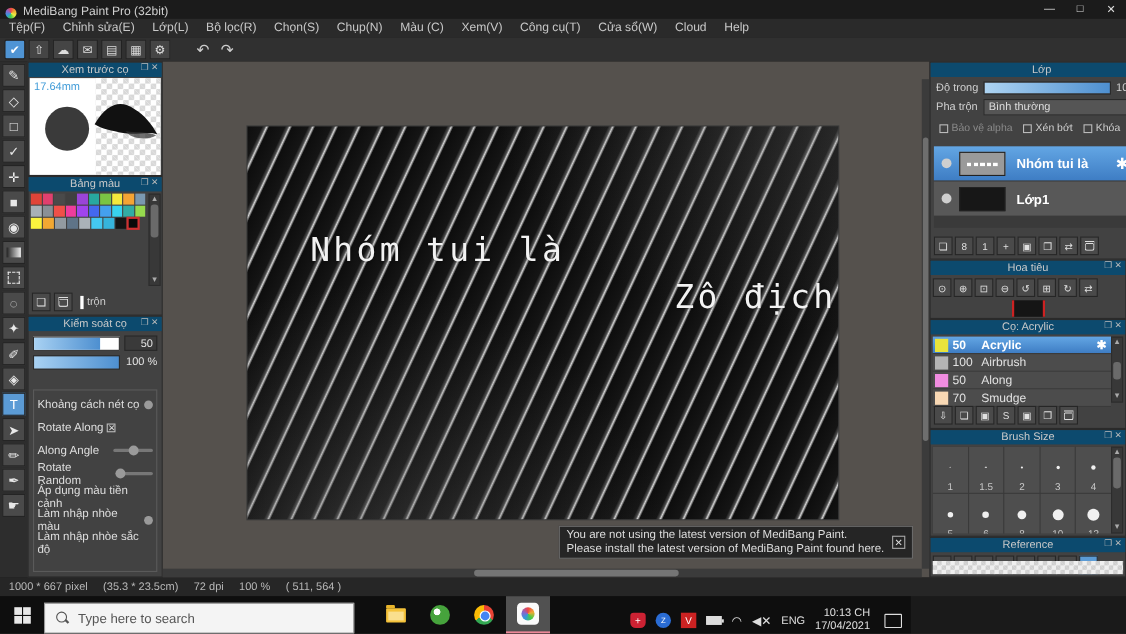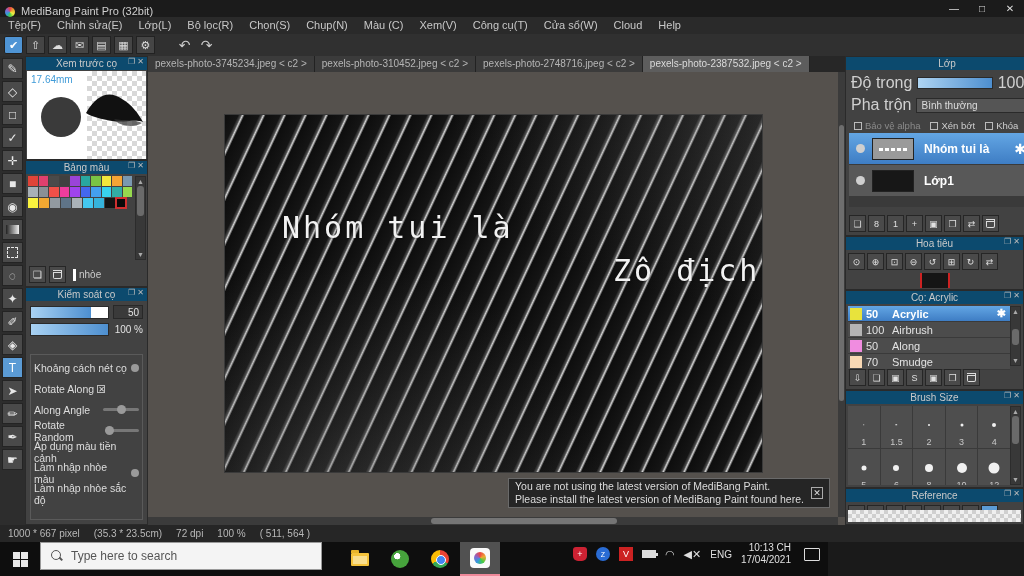--- a/index.html
+++ b/index.html
@@ -107,21 +107,21 @@
     display:flex; align-items:center; padding:0 6px; }
   #notice-text { line-height:13px; }
   #notice-close { margin-left:auto; width:12px; height:12px; border:1px solid #aaa;
     color:#ddd; font-size:9px; line-height:11px; text-align:center; }
   #c-vscroll { position:absolute; right:0; top:16px; width:7px; bottom:8px; background:#3b3b3b; }
   #c-vthumb { position:absolute; left:1px; top:12%; width:5px; height:62%; background:#6e6e6e; border-radius:3px; }
   #c-hscroll { position:absolute; left:0; bottom:0; height:8px; right:7px; background:#3b3b3b; }
   #c-hthumb { position:absolute; left:41%; top:1px; width:27%; height:6px; background:#757575; border-radius:3px; }
 
   
-  .rlabel { color:#d0d0d0; font-size:16px; }
+  .rlabel { color:#d0d0d0; font-size:10px; }
   #lp-opacity-row, #lp-blend-row { display:flex; align-items:center; gap:5px; margin:4px 5px 0 5px; }
   #lp-op-track { flex:1; height:12px; background:linear-gradient(90deg,#aed4f2,#4d8fd0);
     border:1px solid #2a2a2a; }
   #lp-blend-box { flex:1; height:15px; background:#555; border:1px solid #2a2a2a; color:#ddd;
     font-size:10px; line-height:14px; padding:0 4px; position:relative; }
   #lp-blend-box:after { content:"▾"; position:absolute; right:3px; top:0; font-size:8px; color:#bbb; }
   #lp-checks { display:flex; gap:10px; margin:6px 6px 4px 8px; }
   .lp-chk { display:flex; gap:3px; align-items:center; font-size:9.5px; color:#cfcfcf; }
   .lp-chk.dim { color:#8a8a8a; }
   .chkbox { width:8px; height:8px; border:1px solid #bbb; }
@@ -171,21 +171,21 @@
       linear-gradient(45deg,#cfcfcf 25%,transparent 25%,transparent 75%,#cfcfcf 75%),
       linear-gradient(45deg,#cfcfcf 25%,#efefef 25%,#efefef 75%,#cfcfcf 75%);
     background-size:8px 8px; background-position:0 0,4px 4px; }
 
   
   #statusbar { position:absolute; left:0; top:525px; width:1024px; height:17px; background:#262626;
     color:#b8b8b8; font-size:10px; display:flex; align-items:center; gap:14px; padding-left:8px; }
 
   
   #taskbar { position:absolute; left:0; top:542px; width:828px; height:34px; background:#0e0e0e;
-    display:flex; align-items:flex-start; }
+    display:flex; align-items:flex-end; }
   #startbtn { width:40px; height:34px; display:flex; align-items:center; justify-content:center; }
   #startgrid { display:grid; grid-template-columns:7px 7px; grid-auto-rows:7px; gap:1px; }
   #startgrid div { background:#e8e8e8; }
   #searchbox { width:282px; height:28px; background:#f4f4f4; border:1px solid #9a9a9a;
     display:flex; align-items:center; gap:8px; padding-left:10px; color:#555; font-size:12px; }
   .mag { position:relative; width:12px; height:12px; }
   .mag:before { content:""; position:absolute; left:0; top:0; width:8px; height:8px;
     border:1.5px solid #555; border-radius:50%; }
   .mag:after { content:""; position:absolute; left:8px; top:8px; width:4px; height:1.5px;
     background:#555; transform:rotate(45deg); }
@@ -350,21 +350,21 @@
       <div class="varrow" style="top:1px;">▲</div>
       <div class="vthumb" style="top:9px; height:30px;"></div>
       <div class="varrow" style="bottom:1px;">▼</div>
     </div>
     <div id="pal-bottom">
       <div class="mini-btn">❏</div>
       <div class="mini-btn">
           <span class="glyph-trash"></span>
         </div>
       <div id="pal-chip"></div>
-      <span id="pal-name">nhòe</span>
+      <span id="pal-name">trộn</span>
     </div>
   </div>
 
   <div class="panel" style="left:25px; top:287px; width:123px; height:238px;">
     <div class="phead">
         <span>Kiểm soát cọ</span>
       <span class="hicons">❐ ✕</span>
       </div>
     <div class="bc-slider-row">
       <div class="bc-track">
@@ -406,26 +406,20 @@
           <span>Làm nhập nhòe màu</span>
           <span class="knob"></span>
         </div>
         <div class="bc-opt">
           <span>Làm nhập nhòe sắc độ</span>
         </div>
       </div>
   </div>
 
   <div id="center">
-    <div id="tabbar">
-        <div class="tab">pexels-photo-3745234.jpeg &lt; c2 &gt;</div>
-        <div class="tab">pexels-photo-310452.jpeg &lt; c2 &gt;</div>
-        <div class="tab">pexels-photo-2748716.jpeg &lt; c2 &gt;</div>
-        <div class="tab active">pexels-photo-2387532.jpeg &lt; c2 &gt;</div>
-      </div>
     <div id="workspace">
       <div id="canvas">
         <div id="ctext1" class="canvas-text">Nhóm tui là</div>
         <div id="ctext2" class="canvas-text">Zô địch</div>
       </div>
       <div id="notice">
         <div id="notice-text">
           <div>You are not using the latest version of MediBang Paint.</div>
           <div>Please install the latest version of MediBang Paint found here.</div>
         </div>

